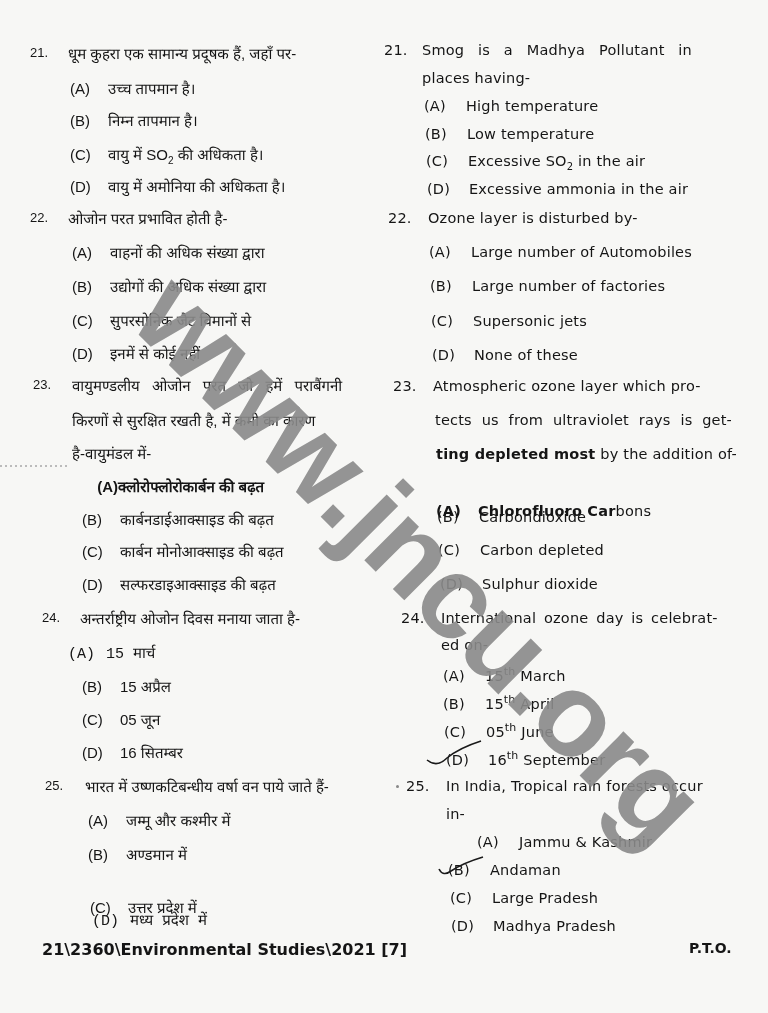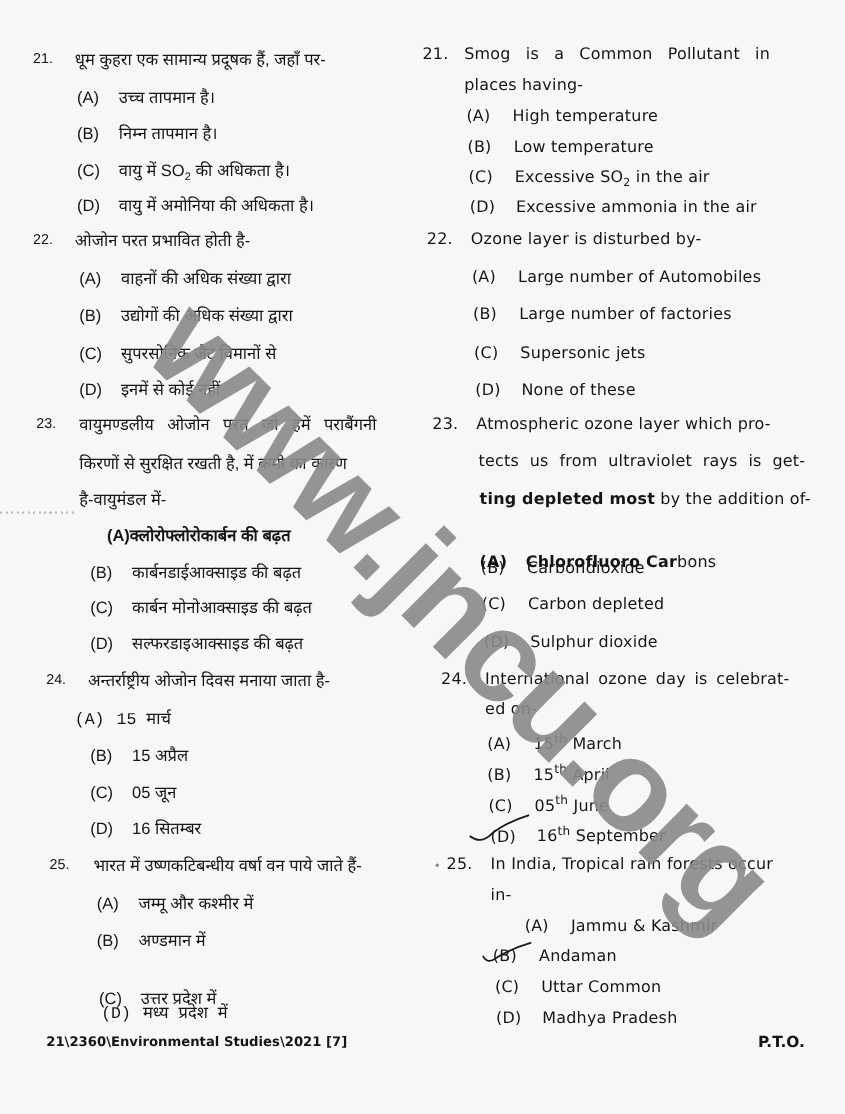--- a/index.html
+++ b/index.html
@@ -18,21 +18,21 @@
     .hi { font-size: 15px; }
     .en { font-family: "DejaVu Sans", sans-serif; font-size: 14.5px; letter-spacing: 0.2px; }
     .hi.bold { font-weight: bold; text-align: right; }
     .hi .lbl { width: 38px; }
     .en .lbl { width: 42px; }
     sub { font-size: 10px; }
     sup { font-size: 11px; }
     .justify { text-align: justify; text-align-last: auto; }
     .footer-left {
       position: absolute; left: 42px; top: 940px;
-      font-family: "DejaVu Sans", sans-serif; font-weight: bold; font-size: 12px;
+      font-family: "DejaVu Sans", sans-serif; font-weight: bold; font-size: 16px;
     }
     .footer-right {
       position: absolute; left: 689px; top: 940px;
       font-family: "DejaVu Sans", sans-serif; font-weight: bold; font-size: 14px;
     }
     .watermark {
       position: absolute; left: 40px; top: 490px; width: 760px;
       transform: rotate(45deg); transform-origin: center;
       font-family: "Liberation Sans", sans-serif; font-weight: bold;
       font-size: 118px; color: #8a8a8a; opacity: 0.9; letter-spacing: -2px;
@@ -98,21 +98,21 @@
       <div class="opt hi" style="left:88px;top:844px;"><span class="lbl">(B)</span><span>अण्डमान में</span></div>
       <div class="opt hi" style="left:90px;top:877px;margin-top:20px;"><span class="lbl">(C)</span><span>उत्तर प्रदेश में</span></div>
       <div class="opt hi" style="left:92px;top:909px;font-family:Liberation Mono, monospace;"><span class="lbl">(D)</span><span>मध्य प्रदेश में</span></div>
     </div>
   </div>
 
   <div class="col">
 
     <div>
       <span class="qnum en" style="left:384px;top:42px;">21.</span>
-      <div class="qhead en" style="left:422px;top:42px;word-spacing:9px;">Smog is a Common Pollutant in</div>
+      <div class="qhead en" style="left:422px;top:42px;word-spacing:9px;">Smog is a Madhya Pollutant in</div>
       <div class="qhead en" style="left:422px;top:70px;">places having-</div>
       <div class="opt en" style="left:424px;top:98px;"><span class="lbl">(A)</span><span>High temperature</span></div>
       <div class="opt en" style="left:425px;top:126px;"><span class="lbl">(B)</span><span>Low temperature</span></div>
       <div class="opt en" style="left:426px;top:153px;"><span class="lbl">(C)</span><span>Excessive SO</span><sub>2</sub><span> in the air</span></div>
       <div class="opt en" style="left:427px;top:181px;"><span class="lbl">(D)</span><span>Excessive ammonia in the air</span></div>
     </div>
 
     <div>
       <span class="qnum en" style="left:388px;top:210px;">22.</span>
       <span class="qhead en" style="left:428px;top:210px;">Ozone layer is disturbed by-</span>
@@ -149,21 +149,21 @@
     <div>
       <span style="position:absolute;left:396px;top:785px;width:3px;height:3px;border-radius:50%;background:#888;"></span>
       <span class="qnum en" style="left:406px;top:778px;">25.</span>
       <div class="qhead en" style="left:446px;top:778px;">In India, Tropical rain forests occur</div>
       <div class="qhead en" style="left:446px;top:806px;">in-</div>
       <div class="opt en" style="left:448px;top:834px;margin-left:29px;"><span class="lbl">(A)</span><span>Jammu &amp; Kashmir</span></div>
       <div class="opt en" style="left:448px;top:862px;"><span class="lbl">(B)</span><span>Andaman</span></div>
       <svg class="tick" style="left:437px;top:855px;" width="50" height="24">
         <path d="M2 14 Q6 22 14 16 Q26 8 46 2" stroke="#1a1a1a" stroke-width="1.6" fill="none"></path>
       </svg>
-      <div class="opt en" style="left:450px;top:890px;"><span class="lbl">(C)</span><span>Uttar Common</span></div>
+      <div class="opt en" style="left:450px;top:890px;"><span class="lbl">(C)</span><span>Large Pradesh</span></div>
       <div class="opt en" style="left:451px;top:918px;"><span class="lbl">(D)</span><span>Madhya Pradesh</span></div>
     </div>
   </div>
 
   <div class="dotted-smudge"></div>
 
   <div class="footer-left">21\2360\Environmental Studies\2021 [7]</div>
   <div class="footer-right">P.T.O.</div>
 
   <div class="watermark">www.jncu.org</div>

